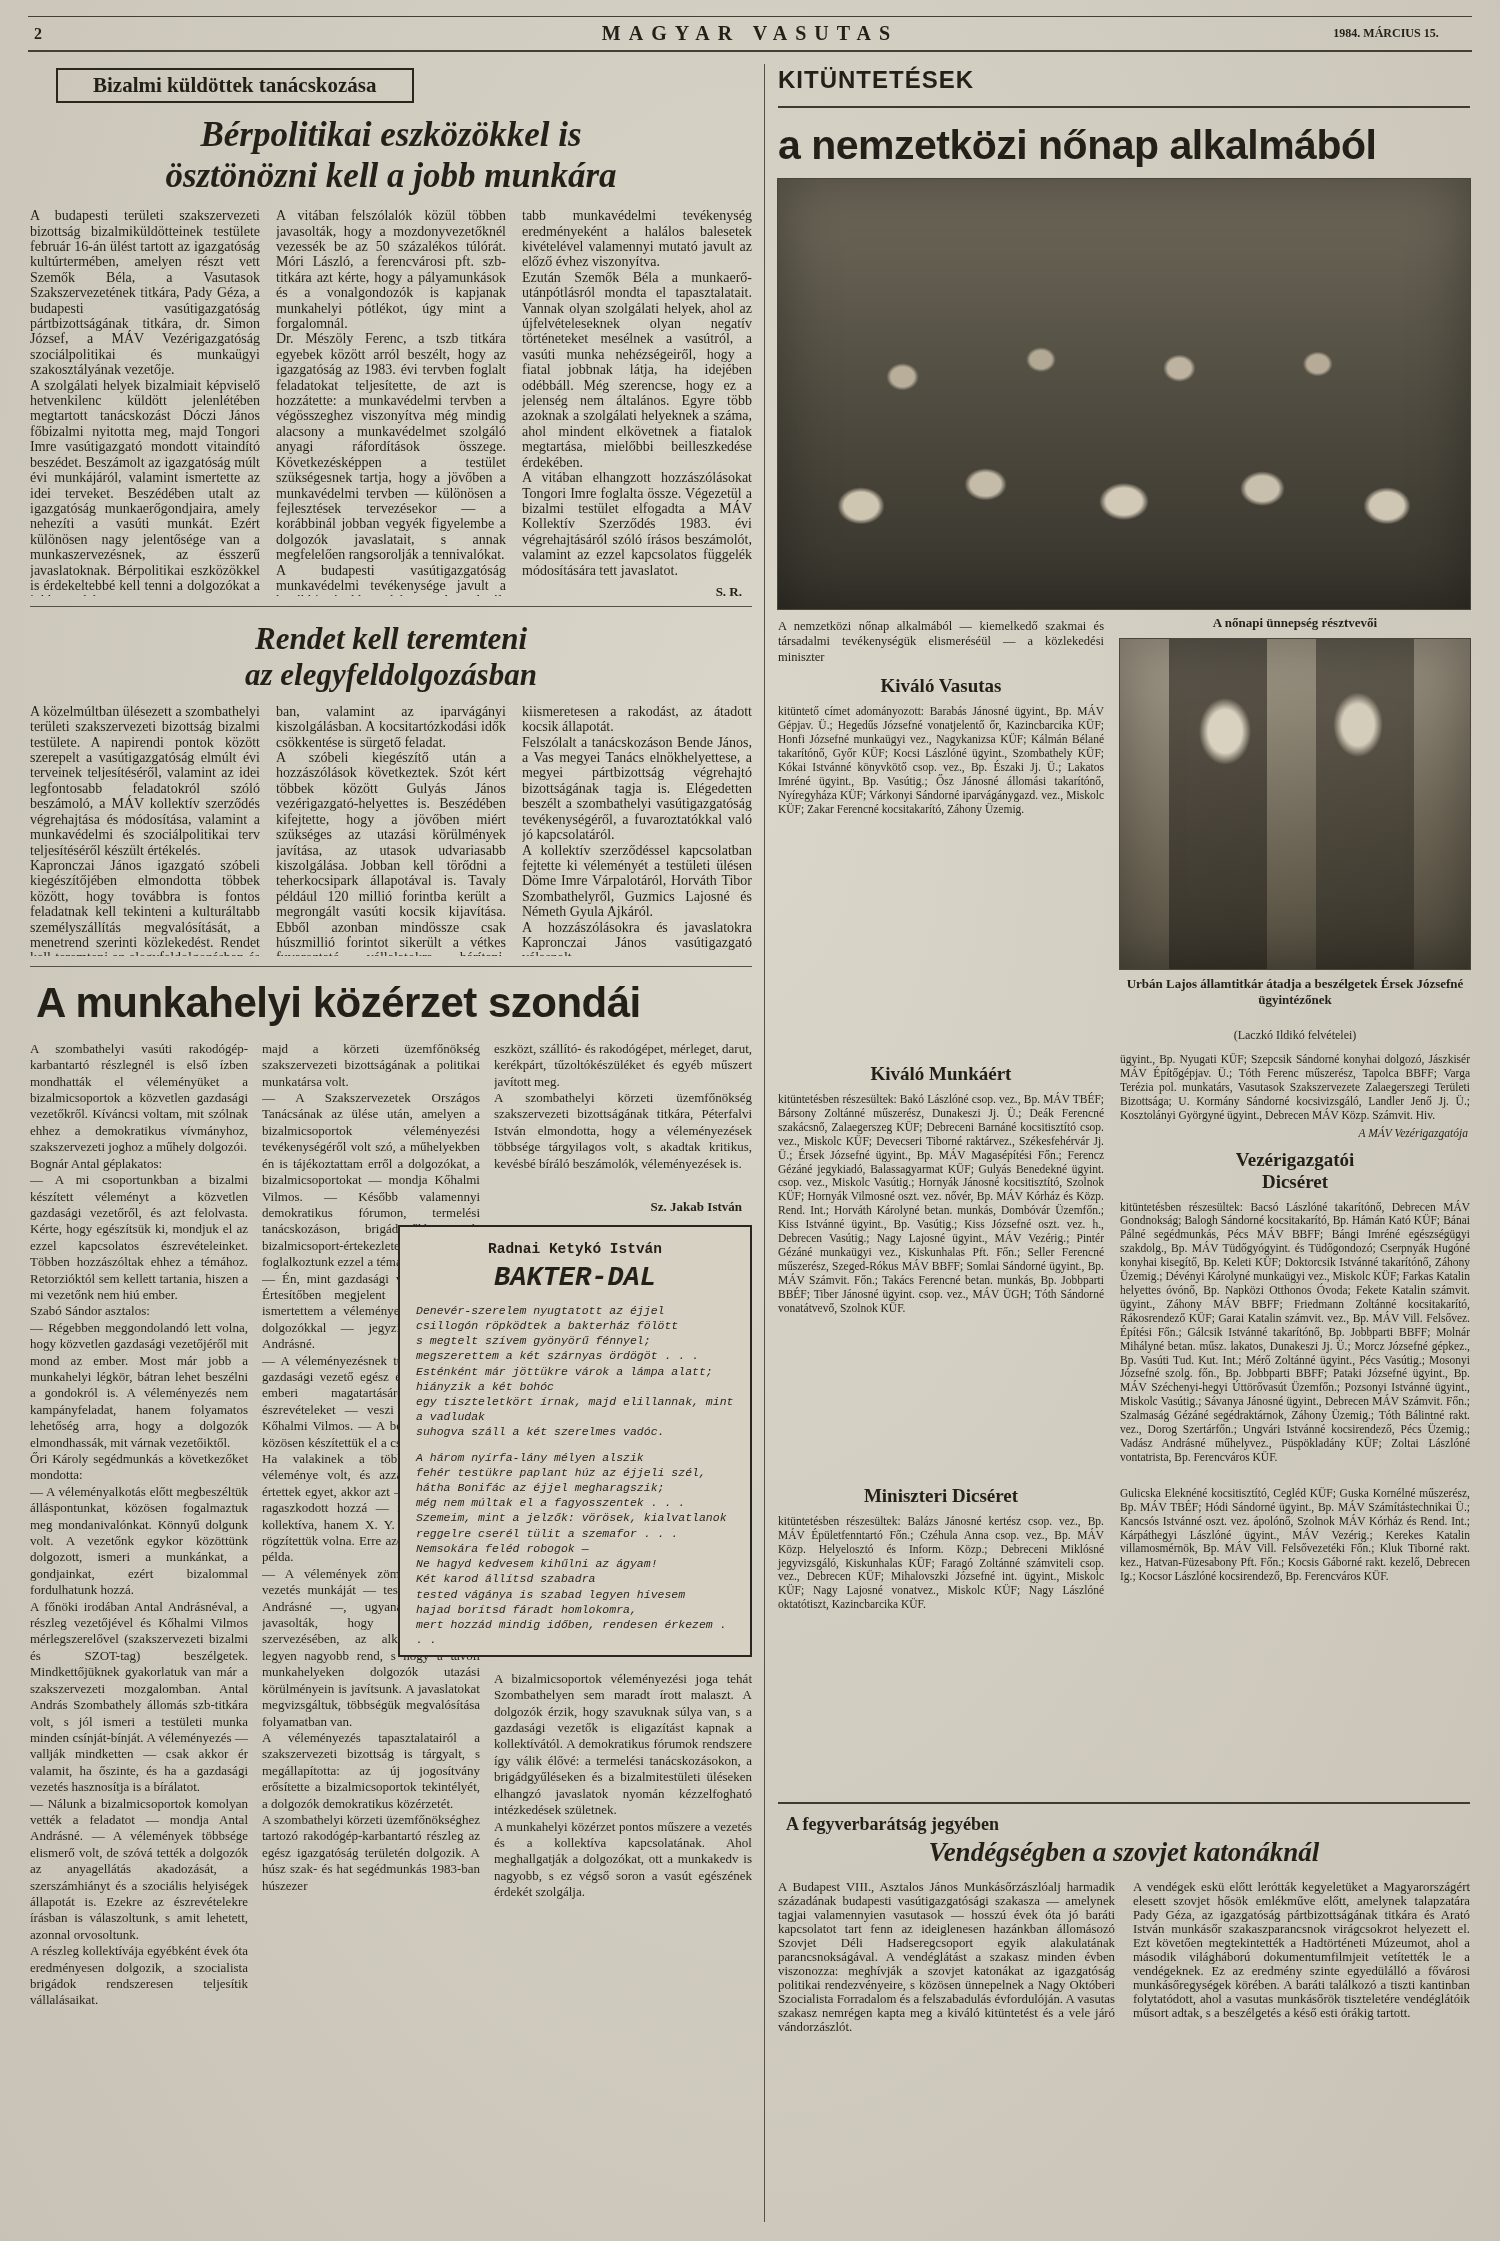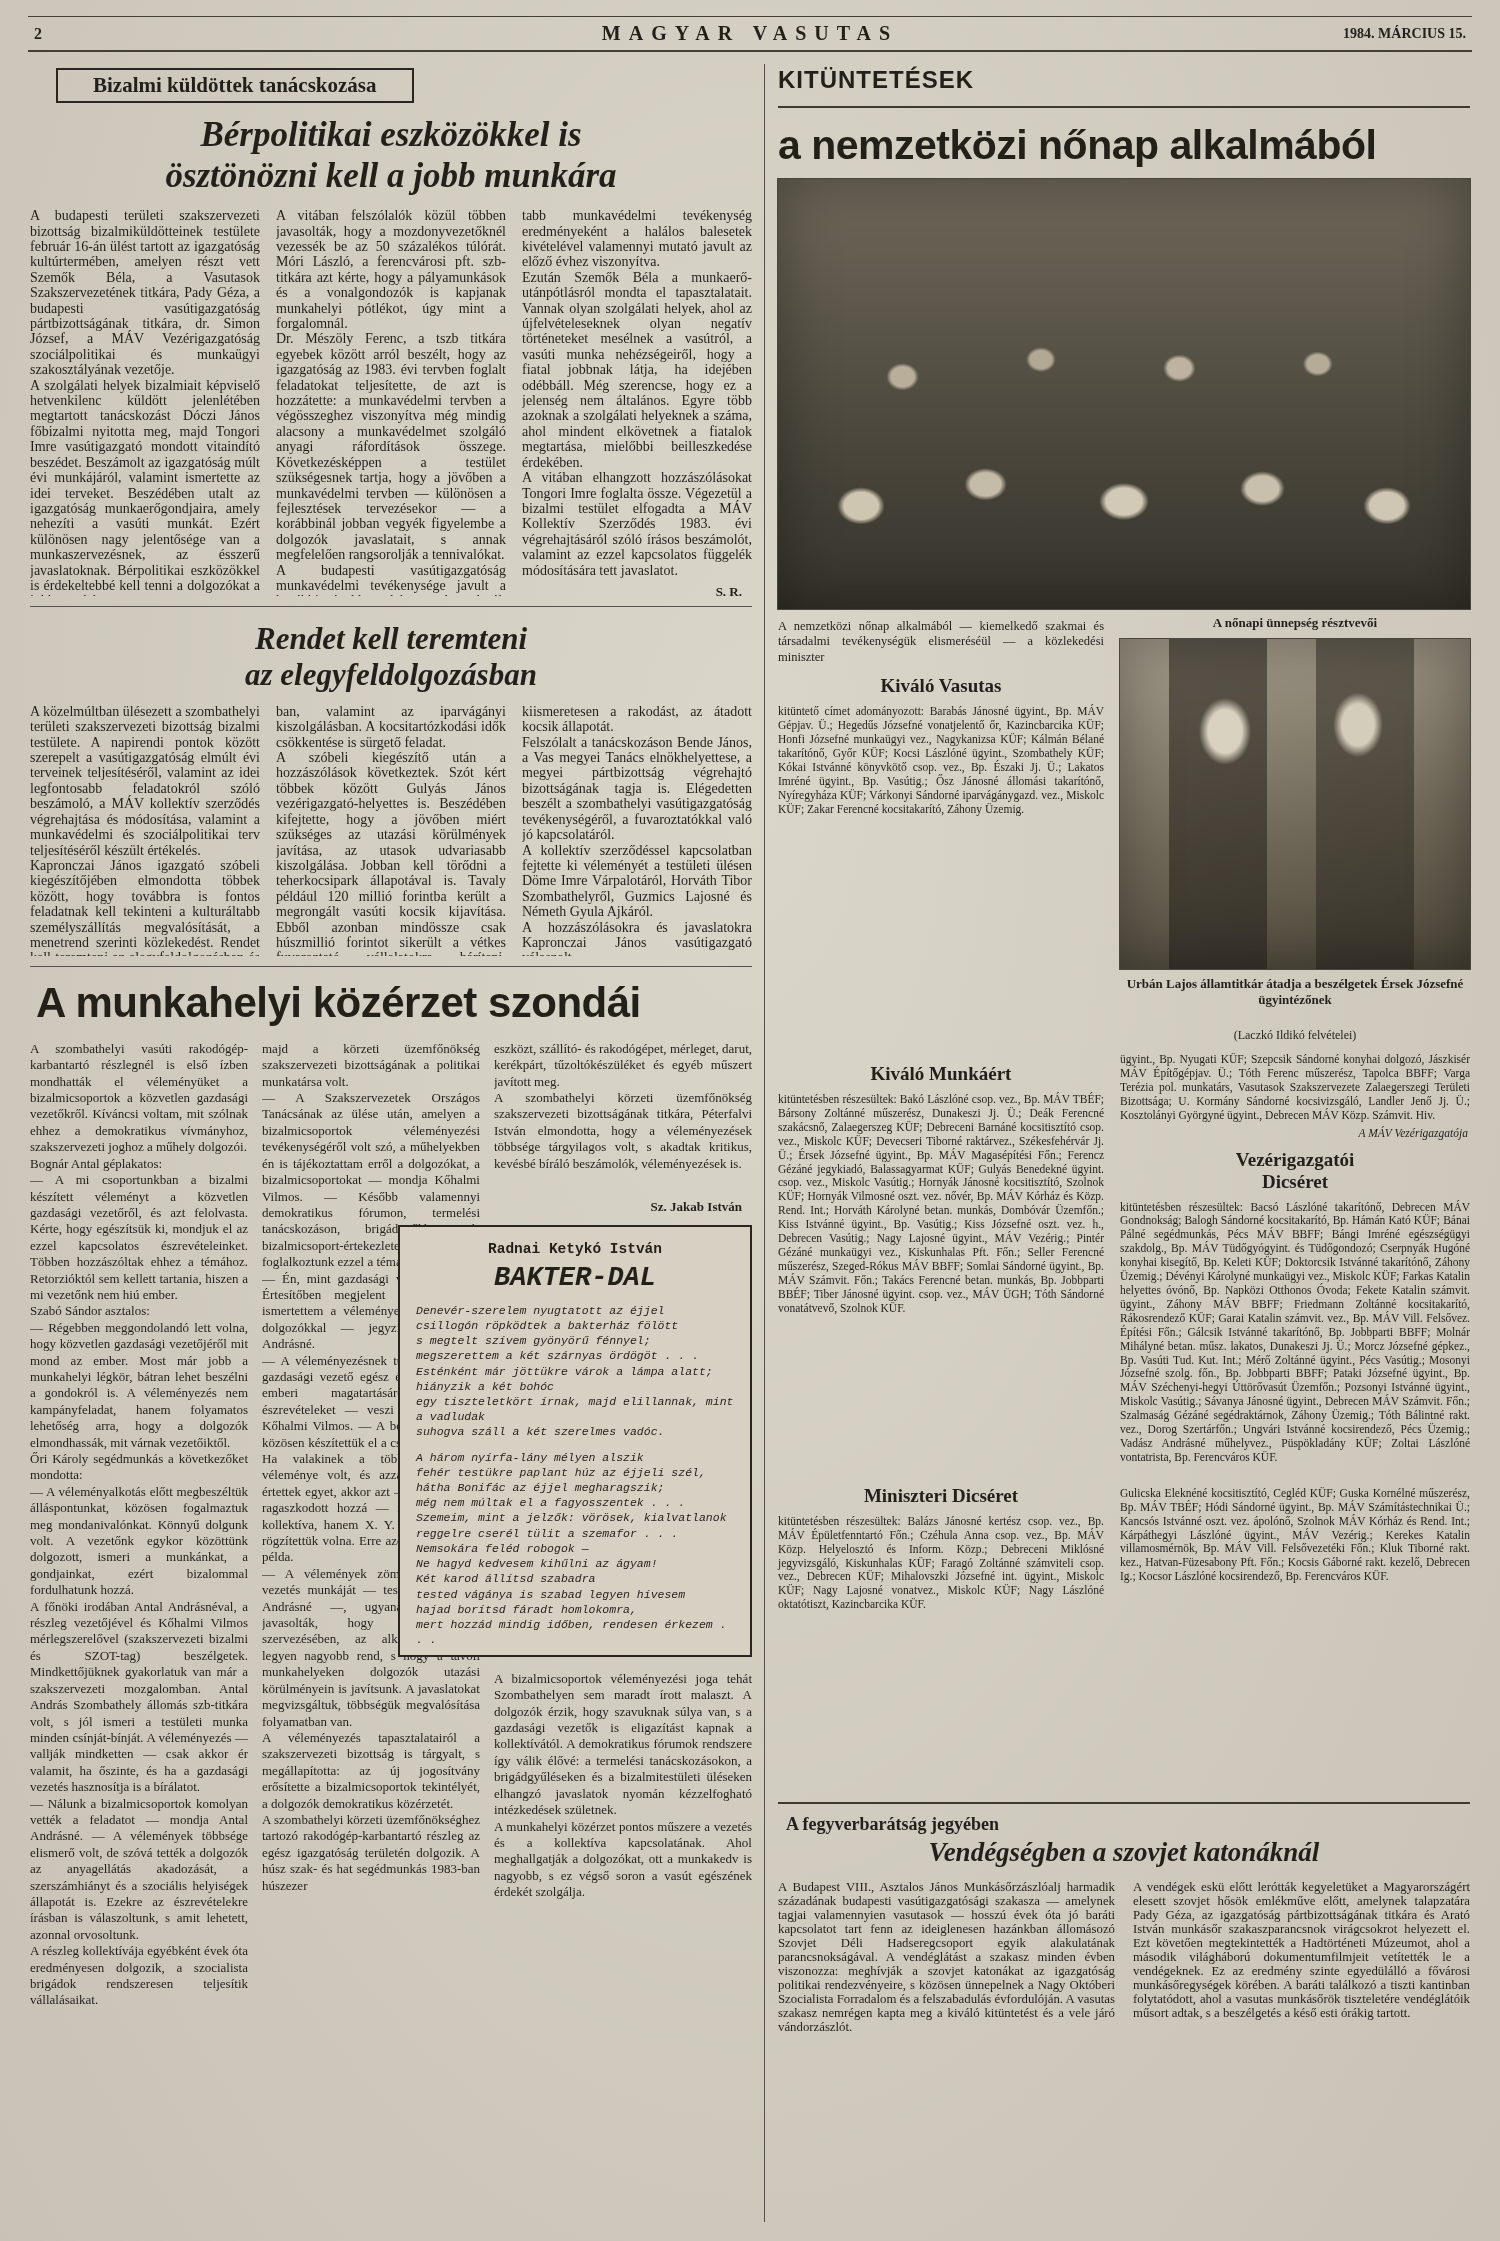--- a/index.html
+++ b/index.html
@@ -18,21 +18,21 @@
 
   
   .hdr{
     position:absolute; left:28px; right:28px; top:16px; height:36px;
     border-top:1px solid #433f35; border-bottom:2px solid #433f35;
     display:flex; align-items:center; justify-content:space-between;
     padding:0 6px;
   }
   .hdr .pnum{ font-weight:bold; font-size:16px; width:160px; }
   .hdr .mast{ font-weight:bold; font-size:20px; letter-spacing:8px; text-align:center; flex:1; }
-  .hdr .date{ font-weight:bold; font-size:14px; width:160px; text-align:right; }
+  .hdr .date{ font-weight:bold; font-size:12px; width:160px; text-align:center; }
 
   
   .left-region{ position:absolute; left:30px; top:64px; width:722px; height:2158px; display:flex; flex-direction:column; }
   .vdiv{ position:absolute; left:764px; top:64px; width:1px; height:2158px; background:#55504a; }
   .right-region{ position:absolute; left:778px; top:64px; width:692px; height:2158px; display:flex; flex-direction:column; }
 
   .rule{ border-top:1px solid #55504a; margin:10px 0; }
   .rule2{ border-top:2px solid #3e3a30; margin:8px 0 10px; }
 
   

